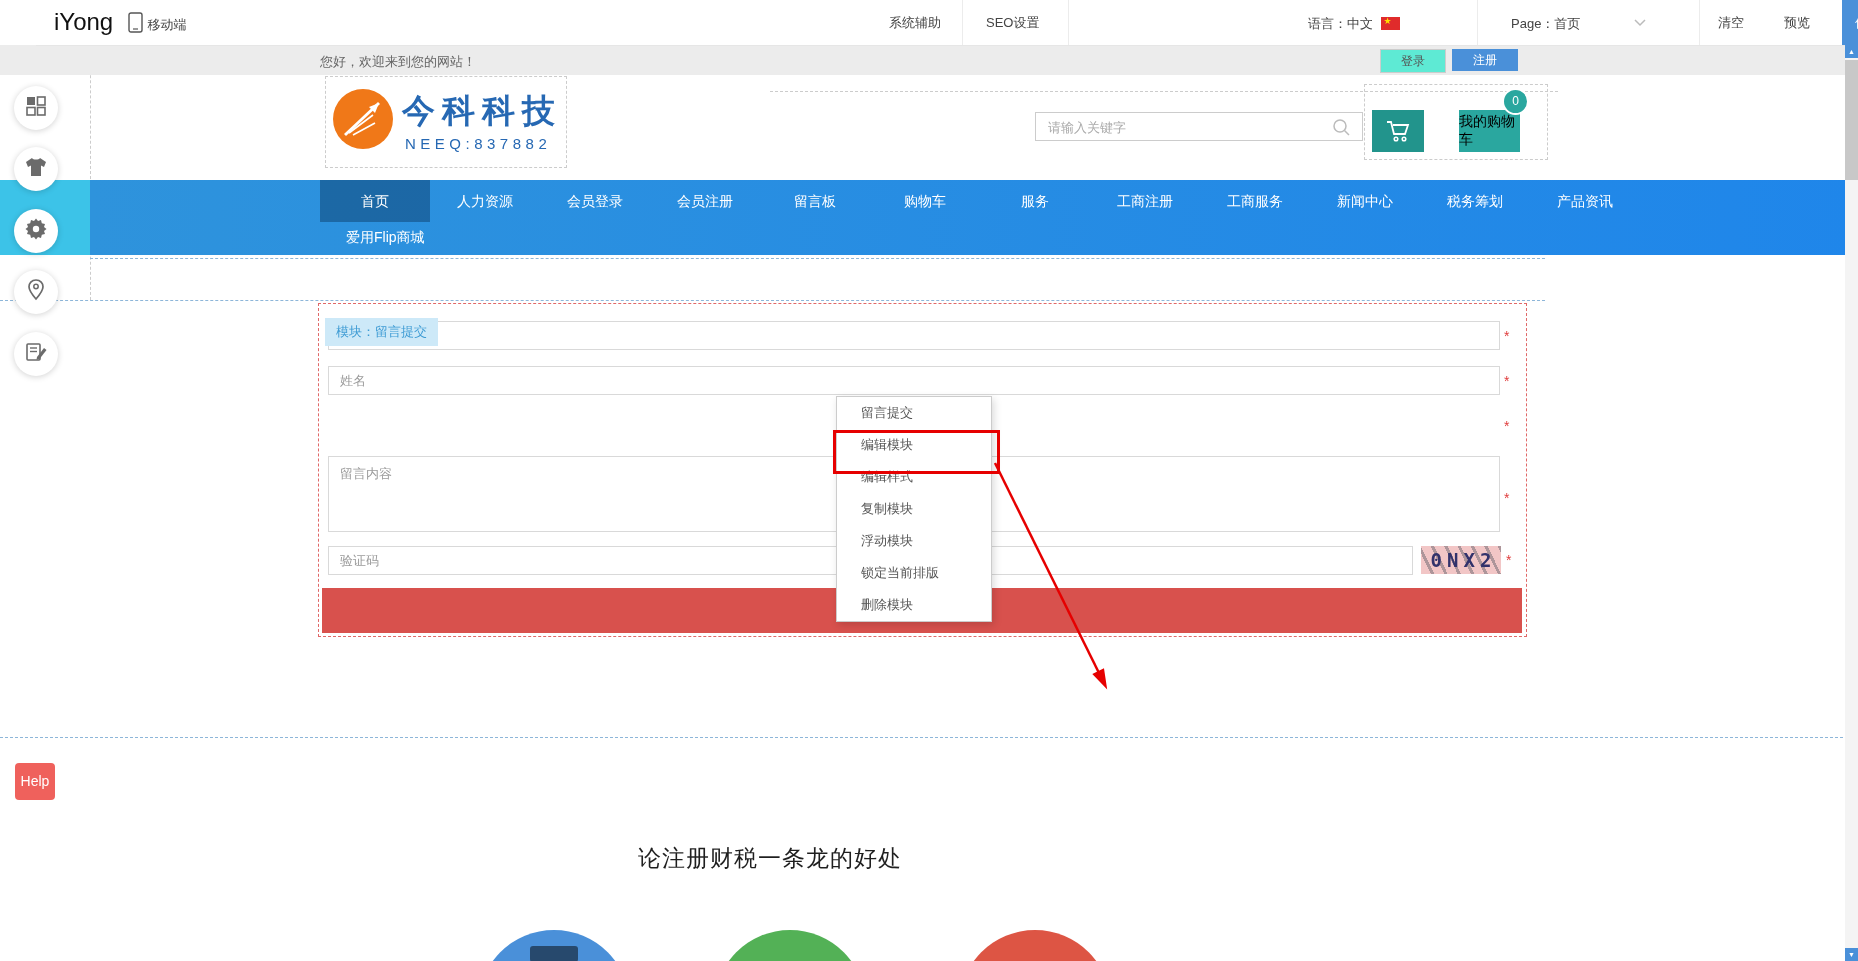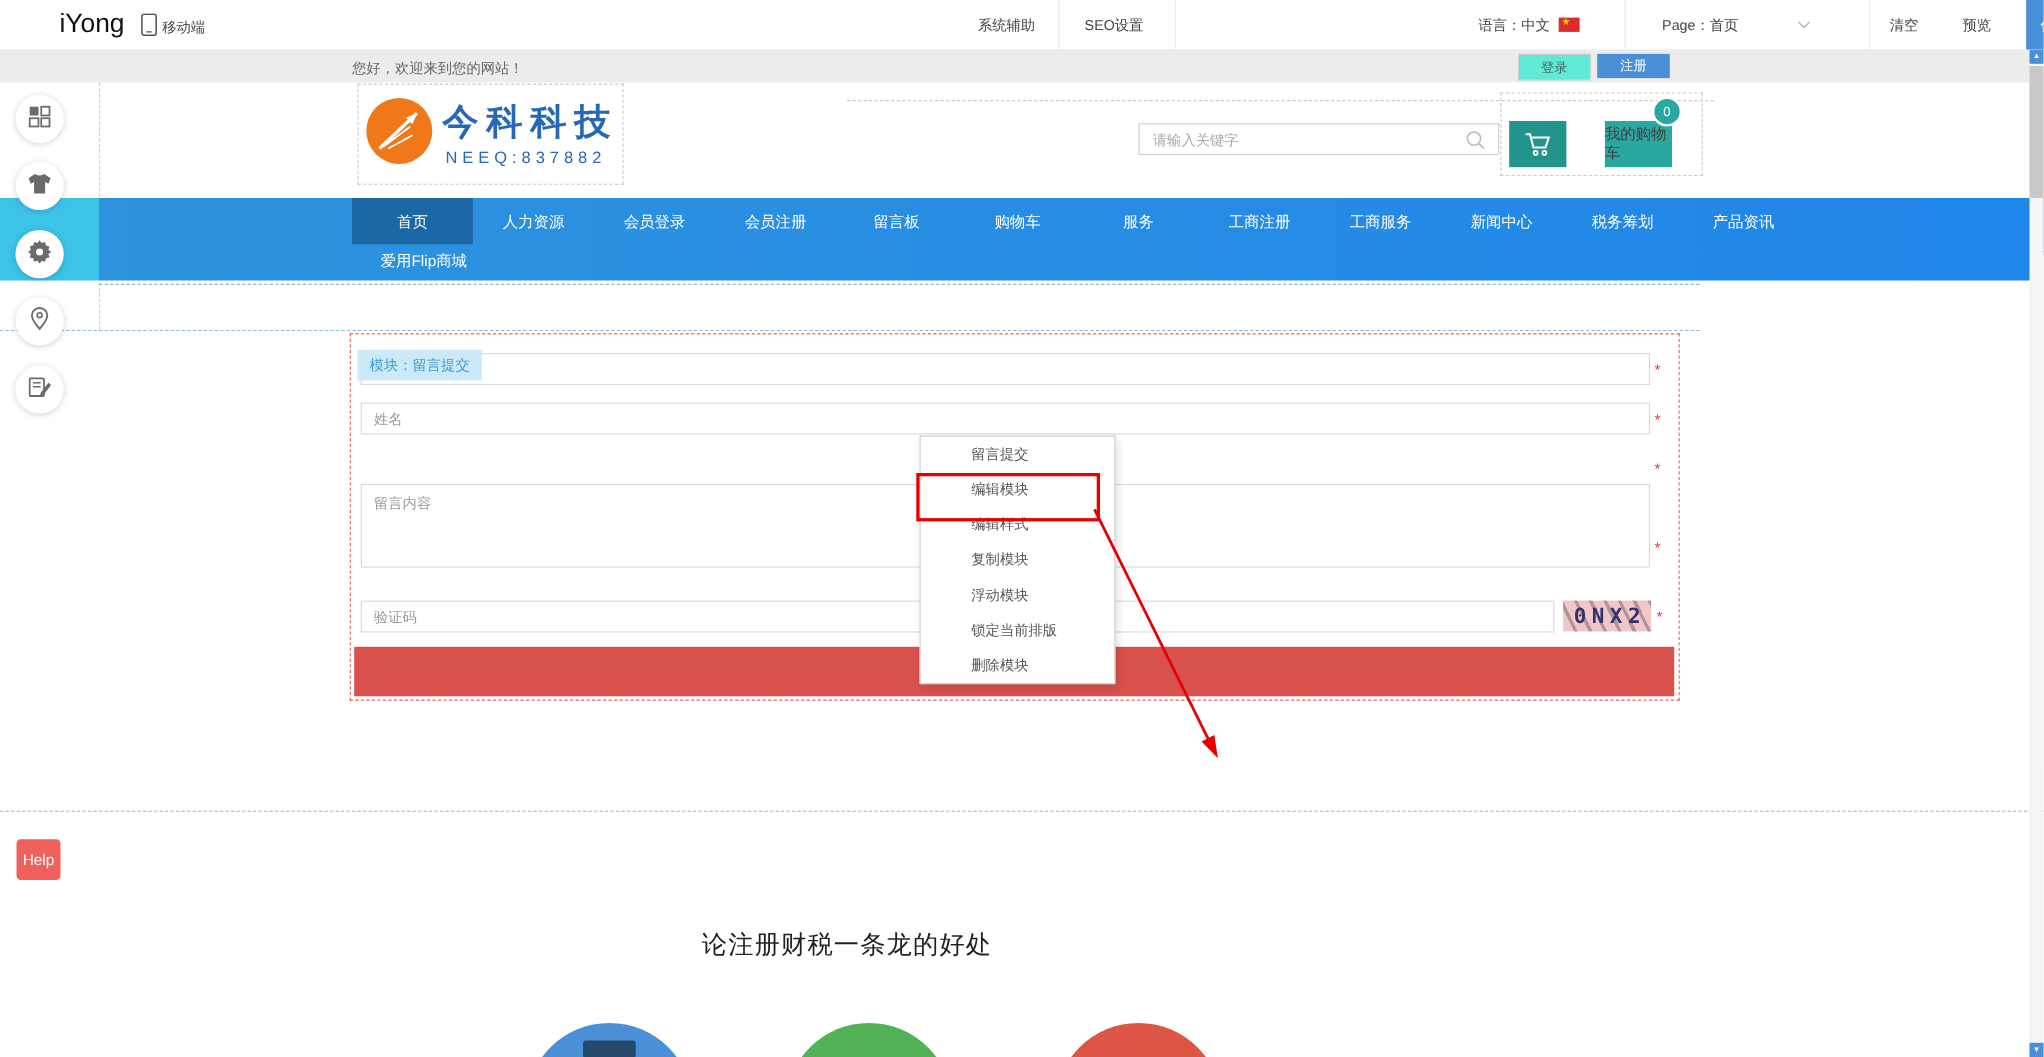--- a/index.html
+++ b/index.html
@@ -32,21 +32,21 @@
   
   .logo-box{border:1px dashed #ccc;}
   .logo-circle{width:60px;height:60px;border-radius:50%;background:#f07818;}
   .brand-name{font-size:33px;font-weight:bold;color:#2668b3;letter-spacing:7px;white-space:nowrap;}
   .brand-sub{font-size:15px;color:#2668b3;letter-spacing:4.5px;white-space:nowrap;}
   .search-box{width:328px;height:29px;border:1px solid #ccc;background:#fff;box-sizing:border-box;}
   .search-box input{width:290px;height:27px;border:0;outline:none;padding-left:12px;font-size:13px;color:#333;background:transparent;font-family:inherit;}
   .search-box input::placeholder{color:#aaa;}
   .cart{width:148px;height:42px;display:flex;cursor:pointer;z-index:6;}
   .cart-icn{width:52px;background:#22948c;display:flex;align-items:center;justify-content:center;}
-  .cart-lbl{flex:1;background:#2aa79f;color:#404040;font-size:14px;display:flex;align-items:center;justify-content:center;margin-left:35px;}
+  .cart-lbl{flex:1;background:#2aa79f;color:#000000;font-size:14px;display:flex;align-items:center;justify-content:center;margin-left:35px;}
   .badge{width:23px;height:23px;border-radius:50%;background:#2aa79f;border:2px solid #fff;color:#fff;
          font-size:12px;line-height:23px;text-align:center;z-index:7;}
   .dash-rect{border:1px dashed #ccc;}
 
   
   .nav-strip{left:0;top:180px;width:90px;height:75px;background:#3cc3e8;}
   .nav-bg{left:90px;top:180px;width:1768px;height:75px;background:linear-gradient(90deg,#2e93dc,#1f86ea);}
   .nav-row1{left:320px;top:180px;height:42px;display:flex;z-index:6;}
   .nav-row1 .ni{width:110px;line-height:42px;text-align:center;color:#fff;font-size:14px;cursor:pointer;white-space:nowrap;}
   .nav-row1 .ni.active{background:rgba(0,30,60,0.35);}
@@ -69,21 +69,21 @@
            padding-left:11px;outline:none;z-index:9;font-family:inherit;}
   .f-input::placeholder{color:#9a9a9a;}
   textarea.f-input{padding-top:8px;resize:none;}
   .req{color:#e03c3c;font-size:14px;z-index:9;}
   .captcha{left:1421px;top:546px;width:80px;height:28px;background:#f2c6c6;z-index:9;display:flex;align-items:center;justify-content:center;
            background-image:repeating-linear-gradient(64deg,rgba(90,90,100,0) 0 9px,rgba(90,90,100,0.45) 9px 12px);cursor:pointer;}
   .captcha span{font-family:"DejaVu Sans Mono",monospace;font-size:19px;font-weight:bold;color:#32326b;letter-spacing:5px;margin-left:5px;}
   .red-bar{left:322px;top:588px;width:1200px;height:45px;background:#d8514d;z-index:9;cursor:pointer;}
 
   
-  .cmenu{left:836px;top:396px;width:154px;background:#fff;border:1px solid #ccc;box-shadow:2px 3px 8px rgba(0,0,0,0.15);z-index:25;padding-left:22px;}
+  .cmenu{left:836px;top:396px;width:154px;background:#fff;border:1px solid #ccc;box-shadow:2px 3px 8px rgba(0,0,0,0.15);z-index:25;}
   .cmenu .mi{height:32px;line-height:32px;padding-left:24px;font-size:13px;color:#555;cursor:pointer;white-space:nowrap;}
   .red-box{left:833px;top:430px;width:161px;height:38px;border:3px solid #e60000;z-index:26;}
 
   
   .anno{left:1095px;top:694px;width:320px;font-size:26px;font-weight:bold;color:#e60606;z-index:27;white-space:nowrap;
         text-shadow:-2px 0 #fff,2px 0 #fff,0 -2px #fff,0 2px #fff,-1px -1px #fff,1px 1px #fff,1px -1px #fff,-1px 1px #fff;}
   .arrow-svg{left:985px;top:455px;z-index:27;}
 
   
   .help{left:15px;top:763px;width:40px;height:37px;background:#ef615c;border-radius:4px;color:#fff;font-size:14px;
@@ -110,21 +110,21 @@
           </svg>
       </span>
       <span class="tb-link">移动端</span>
     </span>
 
     <span class="tb-link abs" style="left:853px;top:14px">系统辅助</span>
     <i class="vdiv abs" style="left:926px"></i>
     <span class="tb-link abs" style="left:950px;top:14px">SEO设置</span>
     <i class="vdiv abs" style="left:1032px"></i>
 
-    <span class="abs" style="left:1308px;top:14px;cursor:pointer">
+    <span class="abs" style="left:1272px;top:14px;cursor:pointer">
       <span class="tb-link">语言：中文</span>
       <span class="flag" style="vertical-align:-2px;margin-left:4px"><b>★</b></span>
     </span>
     <i class="vdiv abs" style="left:1441px"></i>
 
     <span class="abs" style="left:1475px;top:14px;cursor:pointer">
       <span class="tb-link">Page：首页</span>
     </span>
     <span class="chev abs" style="left:1598px;top:19px">
       <svg width="12" height="8" viewBox="0 0 12 8">
@@ -259,21 +259,21 @@
   <div class="mod-tag abs">模块：留言提交</div>
 
   <input class="f-input abs" style="left: 328px; top: 321px; width: 1172px; height: 29px;" placeholder="">
   <span class="req abs" style="left:1504px;top:328px">*</span>
 
   <input class="f-input abs" style="left: 328px; top: 366px; width: 1172px; height: 29px;" placeholder="姓名">
   <span class="req abs" style="left:1504px;top:373px">*</span>
 
   <span class="req abs" style="left:1504px;top:418px">*</span>
 
-  <textarea class="f-input abs" style="left: 328px; top: 440px; width: 1172px; height: 76px;" placeholder="留言内容"></textarea>
+  <textarea class="f-input abs" style="left: 328px; top: 456px; width: 1172px; height: 76px;" placeholder="留言内容"></textarea>
   <span class="req abs" style="left:1504px;top:490px">*</span>
 
   <input class="f-input abs" style="left: 328px; top: 546px; width: 1085px; height: 29px;" placeholder="验证码">
   <div class="captcha abs">
     <span>0NX2</span>
   </div>
   <span class="req abs" style="left:1506px;top:552px">*</span>
 
   <div class="red-bar abs"></div>
 

